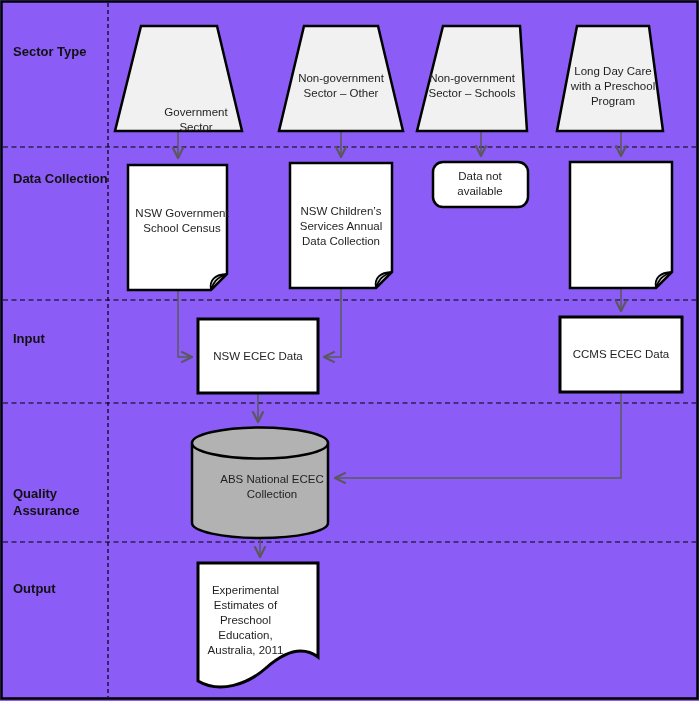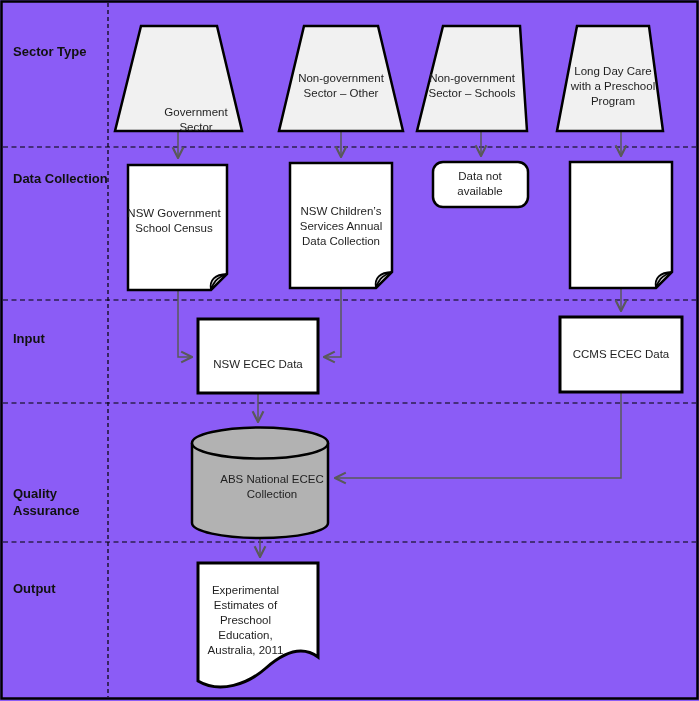--- a/index.html
+++ b/index.html
@@ -100,28 +100,28 @@
 
   <div class="node-text" style="left:136px;top:71px;width:120px;margin-top:34px;">Government
 Sector</div>
   <div class="node-text" style="left:281px;top:71px;width:120px;">Non-government
 Sector – Other</div>
   <div class="node-text" style="left:412px;top:71px;width:120px;">Non-government
 Sector – Schools</div>
   <div class="node-text" style="left:553px;top:64px;width:120px;">Long Day Care
 with a Preschool
 Program</div>
-  <div class="node-text" style="left:114px;top:206px;width:120px;">NSW Government
+  <div class="node-text" style="left:122px;top:206px;width:120px;">NSW Government
 School Census</div>
   <div class="node-text" style="left:281px;top:204px;width:120px;">NSW Children’s
 Services Annual
 Data Collection</div>
   <div class="node-text" style="left:420px;top:169px;width:120px;">Data not
 available</div>
-  <div class="node-text" style="left:198px;top:349px;width:120px;margin-top:8px;">NSW ECEC Data</div>
+  <div class="node-text" style="left:198px;top:349px;width:120px;">NSW ECEC Data</div>
   <div class="node-text" style="left:561px;top:347px;width:120px;">CCMS ECEC Data</div>
   <div class="node-text" style="left:212px;top:472px;width:120px;">ABS National ECEC
 Collection</div>
   <div class="node-text" style="left:198px;top:583px;width:95px;">Experimental
 Estimates of
 Preschool
 Education,
 Australia, 2011</div>
 
 </div>

